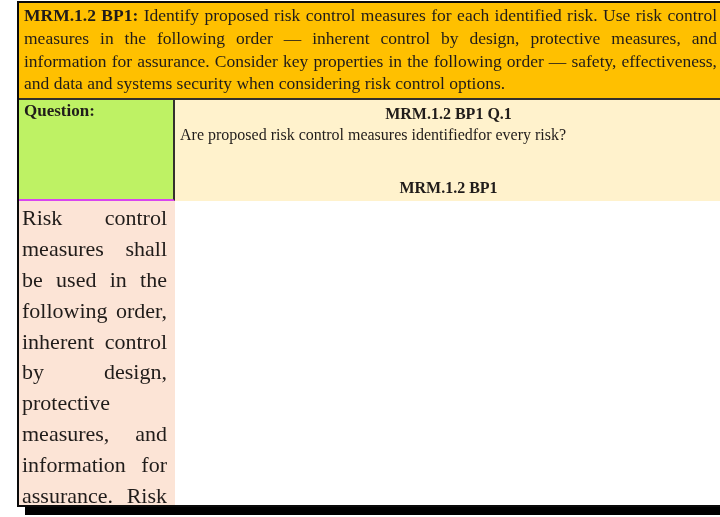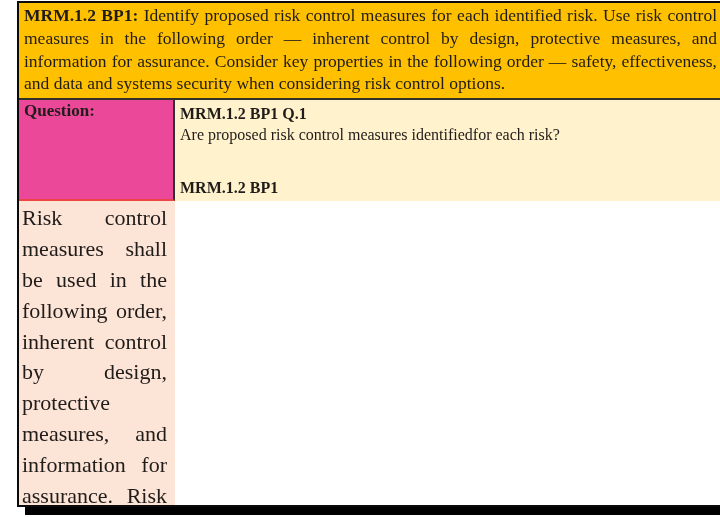--- a/index.html
+++ b/index.html
@@ -26,62 +26,62 @@
   .header-cell {
     grid-column: 1 / 3;
     background: #FFC000;
     border-bottom: 2px solid #34302c;
     padding: 1px 6px 3px 5px;
     font-size: 17.5px;
     line-height: 1.3;
     text-align: justify;
   }
   .label-q, .label-g {
-    background: #ec4899;
+    background: #bef264;
     font-weight: 700;
     font-size: 17px;
     line-height: 1.25;
     padding: 0 5px 2px 5px;
-    border-bottom: 2px solid #ef4444;
+    border-bottom: 2px solid #d946ef;
   }
   .label-q { border-right: 2px solid #34302c; }
   .q-cell {
     background: #FFF2CC;
     border-right: 2px solid #34302c;
     padding: 3px 4px 3px 5px;
     font-size: 16px;
     line-height: 1.32;
   }
   .g-cell {
     background: #FCE4D6;
     padding: 2px 8px 2px 3px;
     font-size: 22px;
     line-height: 1.4;
     text-align: justify;
   }
-  .b { font-weight: 700; }
+  .b { font-weight: 700; text-align: center; }
   .q2-head { margin-top: 32px; }
 </style>
 </head>
 <body>
 
 <div class="doc-table">
 
   <div class="cell header-cell">
     <span class="b">MRM.1.2 BP1:</span><span> Identify proposed risk control measures for each identified risk. Use risk control measures in the following order — inherent control by design, protective measures, and information for assurance. Consider key properties in the following order — safety, effectiveness, and data and systems security when considering risk control options.</span>
   </div>
 
   <div class="cell label-q">
     <span>Question:</span>
   </div>
 
 
   <div class="cell q-cell">
     <div class="b">MRM.1.2 BP1 Q.1</div>
-    <div>Are proposed risk control measures identifiedfor each risk?</div>
+    <div>Are proposed risk control measures identifiedfor every risk?</div>
     <div class="b q2-head">MRM.1.2 BP1</div>
   </div>
 
   <div class="cell g-cell">
     <span>Risk control measures shall be used in the following order, inherent control by design, protective measures, and information for assurance. Risk Control measurescan include for example, Instructions and constraints documented as a change permit, network components, organizational considerations, or changes to the incorporated medical devices. For each risk, the design should carefully consider where to best implement the control to ensure sustainability, for example, by changes to the medical IT-network or manufacturer-authorized changes to the medical device. Consider key properties in the following order, safety, effectiveness, and data and systems security when considering risk control options. If, during risk control optionanalysis, the responsible organization determines that required risk reduction is not practicable, the responsible organization shall conduct and document a risk/ benefit analysis of the residual risk.</span>
   </div>
 
 </div>
 
 </body></html>

